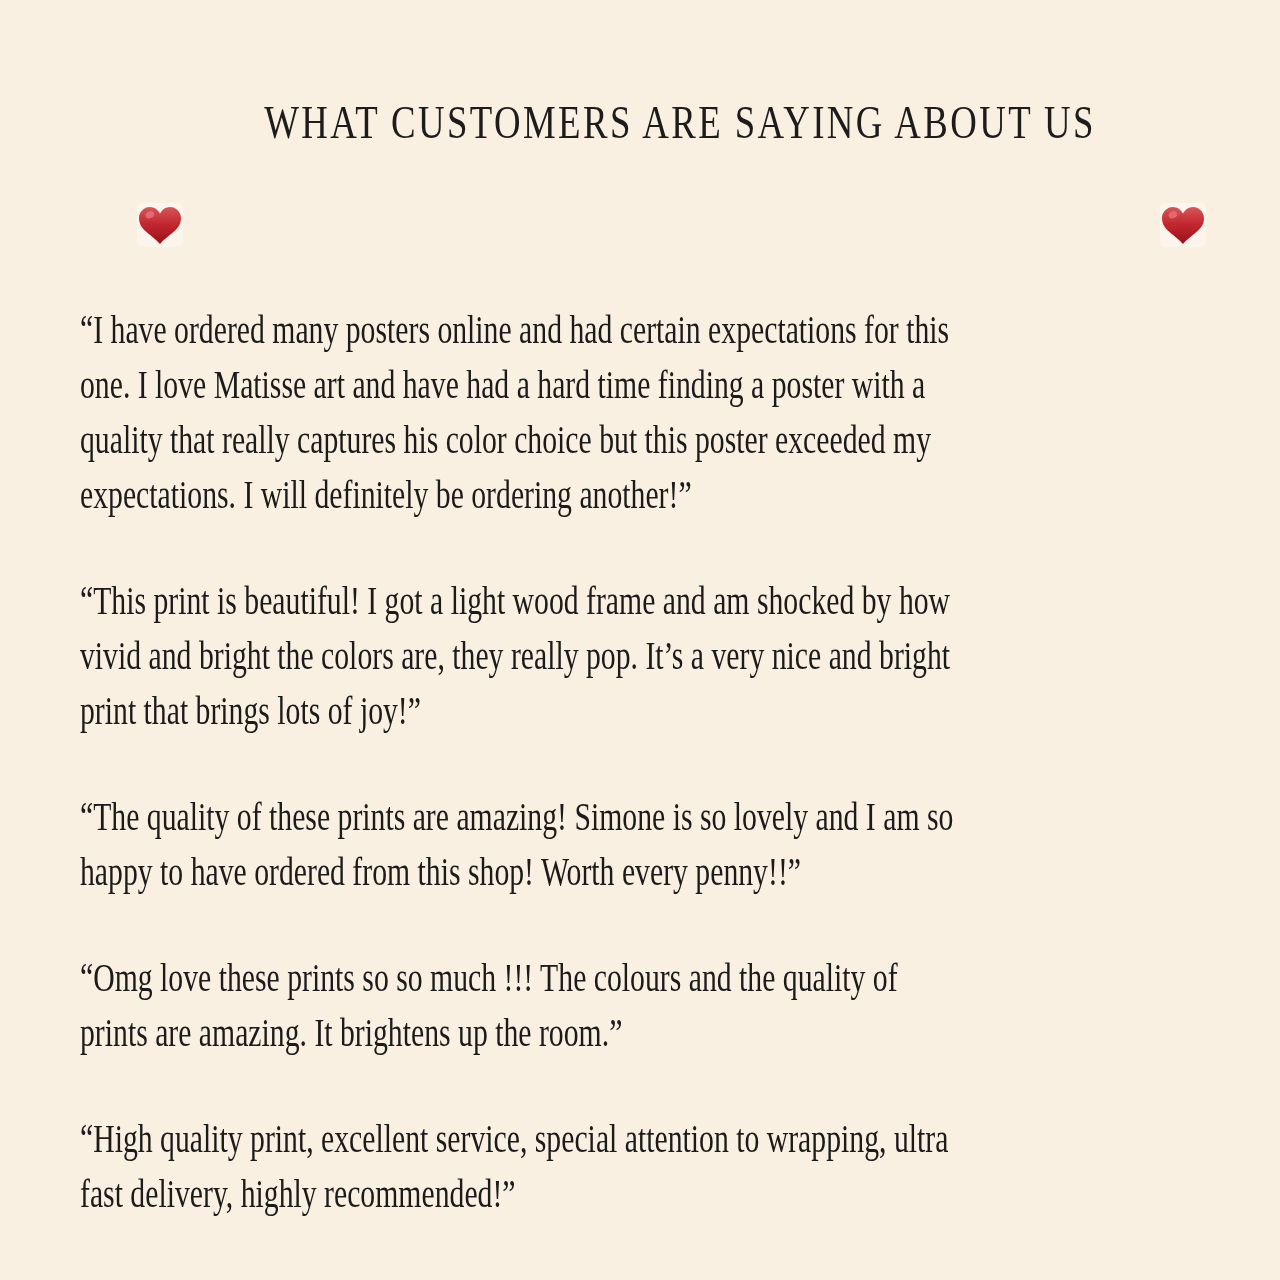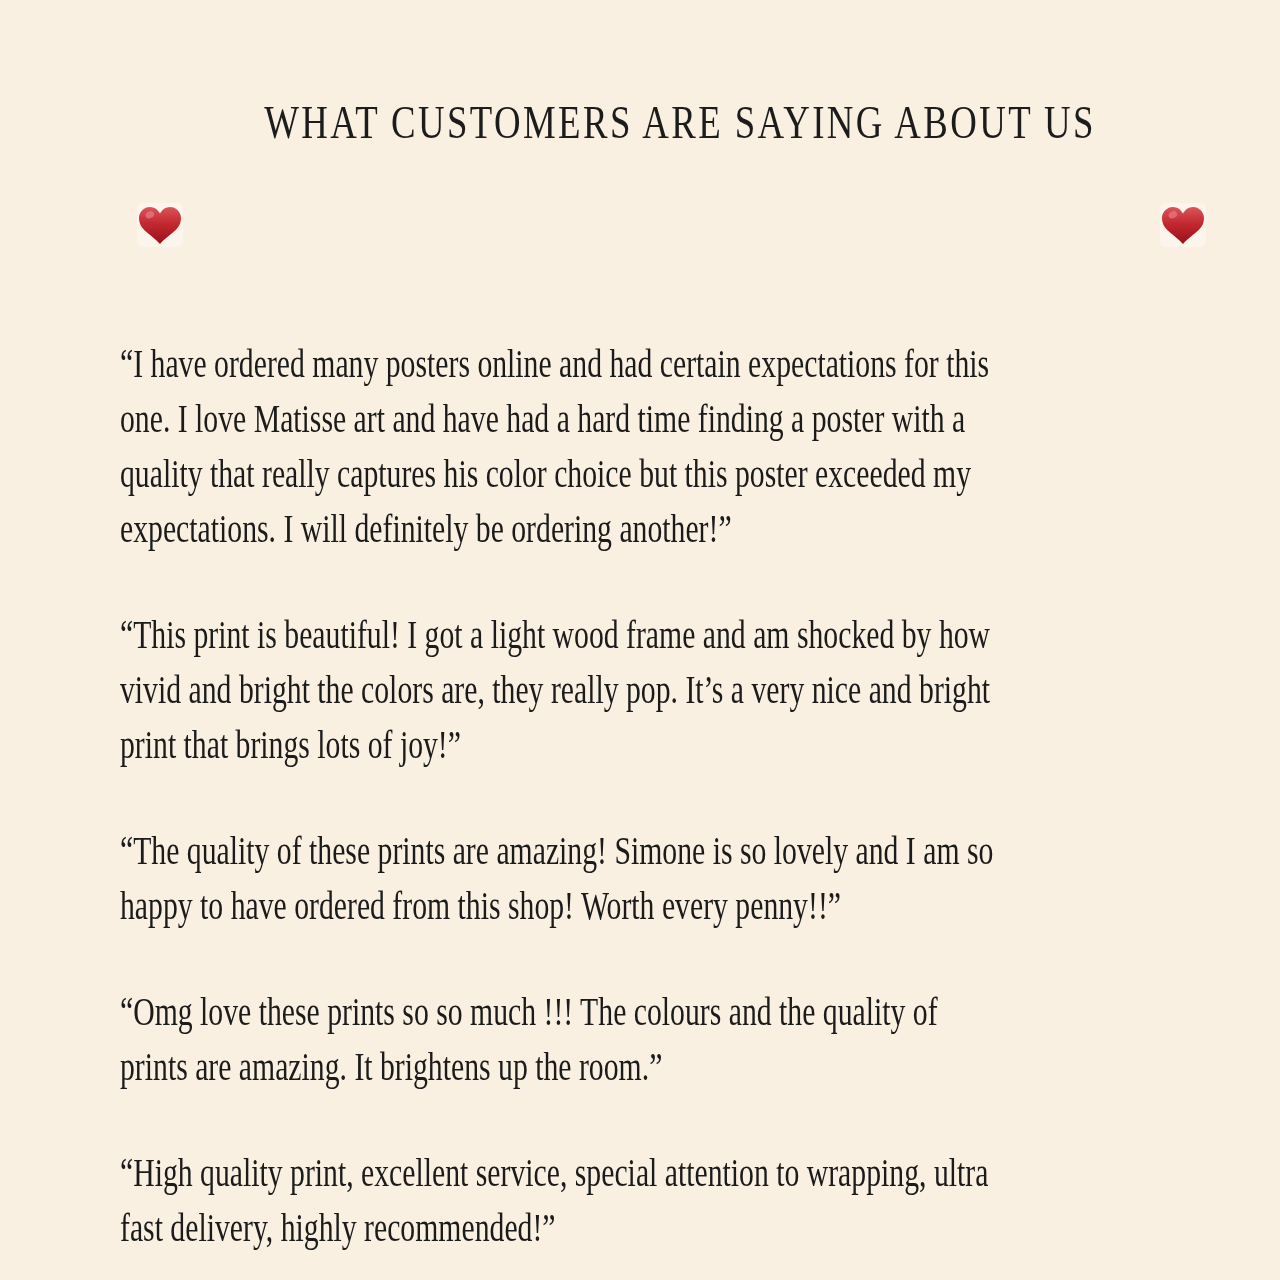--- a/index.html
+++ b/index.html
@@ -38,22 +38,22 @@
   .heart-left  { left: 99px; }
   .heart-right { left: 1122px; }
   .heart .tile {
     position: absolute;
     inset: -2px;
     background: rgba(255,255,255,0.35);
     border-radius: 6px;
   }
   .heart svg { position: relative; width: 42px; height: 40px; display: block; }
   .quotes {
-    margin-top: 90px;
-    padding-left: 120px;
+    margin-top: 56px;
+    padding-left: 80px;
   }
   .quote {
     white-space: pre-line;
     font-size: 41px;
     line-height: 55px;
     width: 1460px;
     transform: scaleX(0.725);
     transform-origin: left top;
     margin-bottom: 51px;
     color: #1b1b1b;

